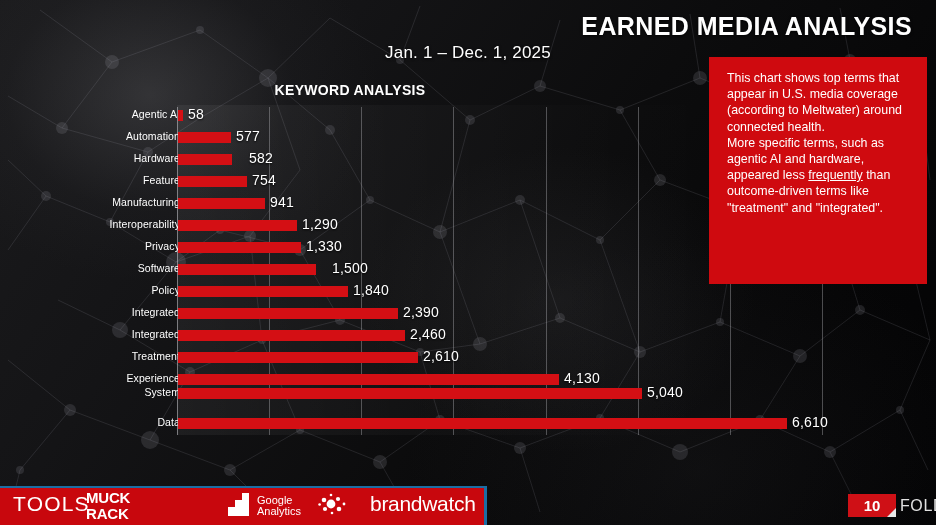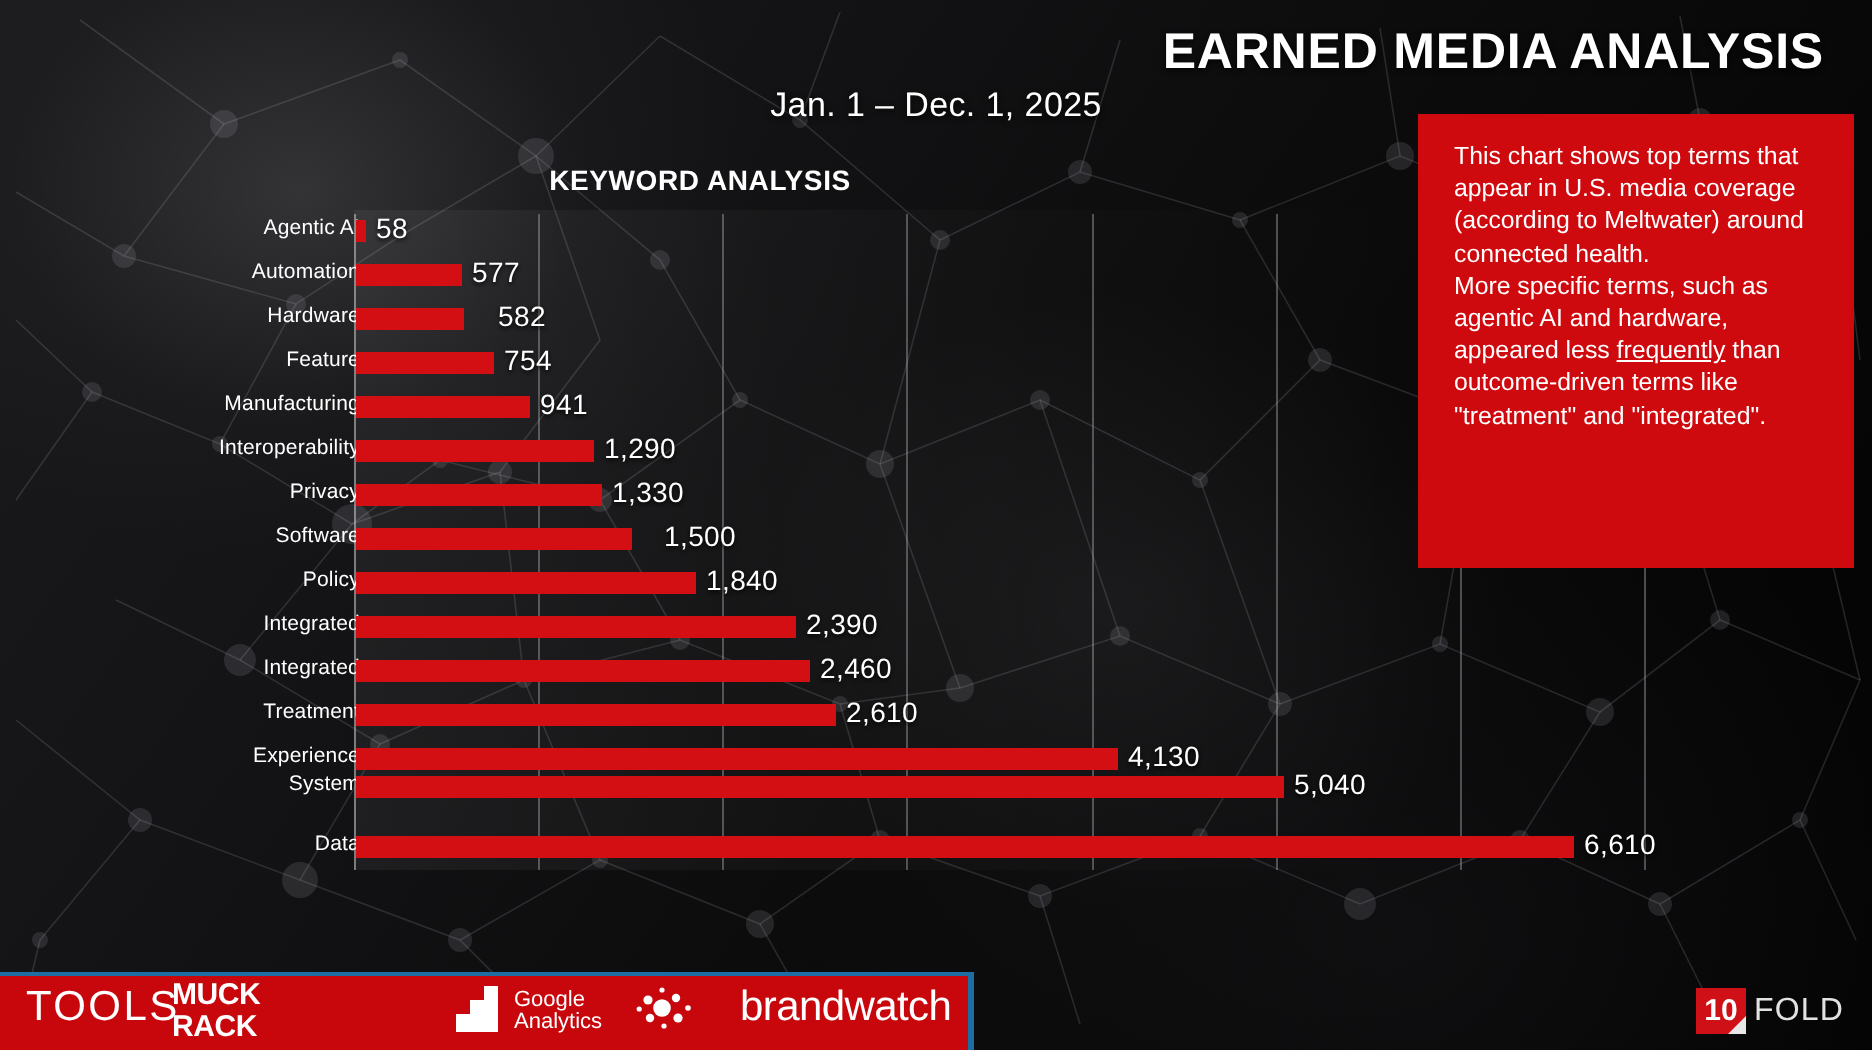--- a/index.html
+++ b/index.html
@@ -100,21 +100,21 @@
     font-size:15px;font-weight:bold;line-height:15.5px;color:#ffffff;
     letter-spacing:-.2px;
   }
   .ga-wrap{position:absolute;left:228px;top:493px;display:flex;align-items:flex-end;gap:7px;}
   .ga-text{font-size:11px;line-height:10.5px;color:#ffffff;}
   .bw-wrap{position:absolute;left:318px;top:492px;display:flex;align-items:center;gap:22px;}
   .bw-word{font-size:21px;color:#ffffff;letter-spacing:-.3px;}
 
   .logo10{position:absolute;left:848px;top:494px;display:flex;align-items:center;}
   .logo10 .sq{
-    position:relative;width:25px;height:23px;background:#cf1016;
+    position:relative;width:48px;height:23px;background:#cf1016;
     display:flex;align-items:center;justify-content:center;
     font-size:15px;font-weight:bold;color:#ffffff;
   }
   .logo10 .sq:after{
     content:"";position:absolute;right:0;bottom:0;
     border-width:0 0 9px 9px;border-style:solid;
     border-color:transparent transparent #e8e8e8 transparent;
   }
   .logo10 .fold{
     margin-left:4px;font-size:16px;letter-spacing:.6px;color:#e2e2e2;

